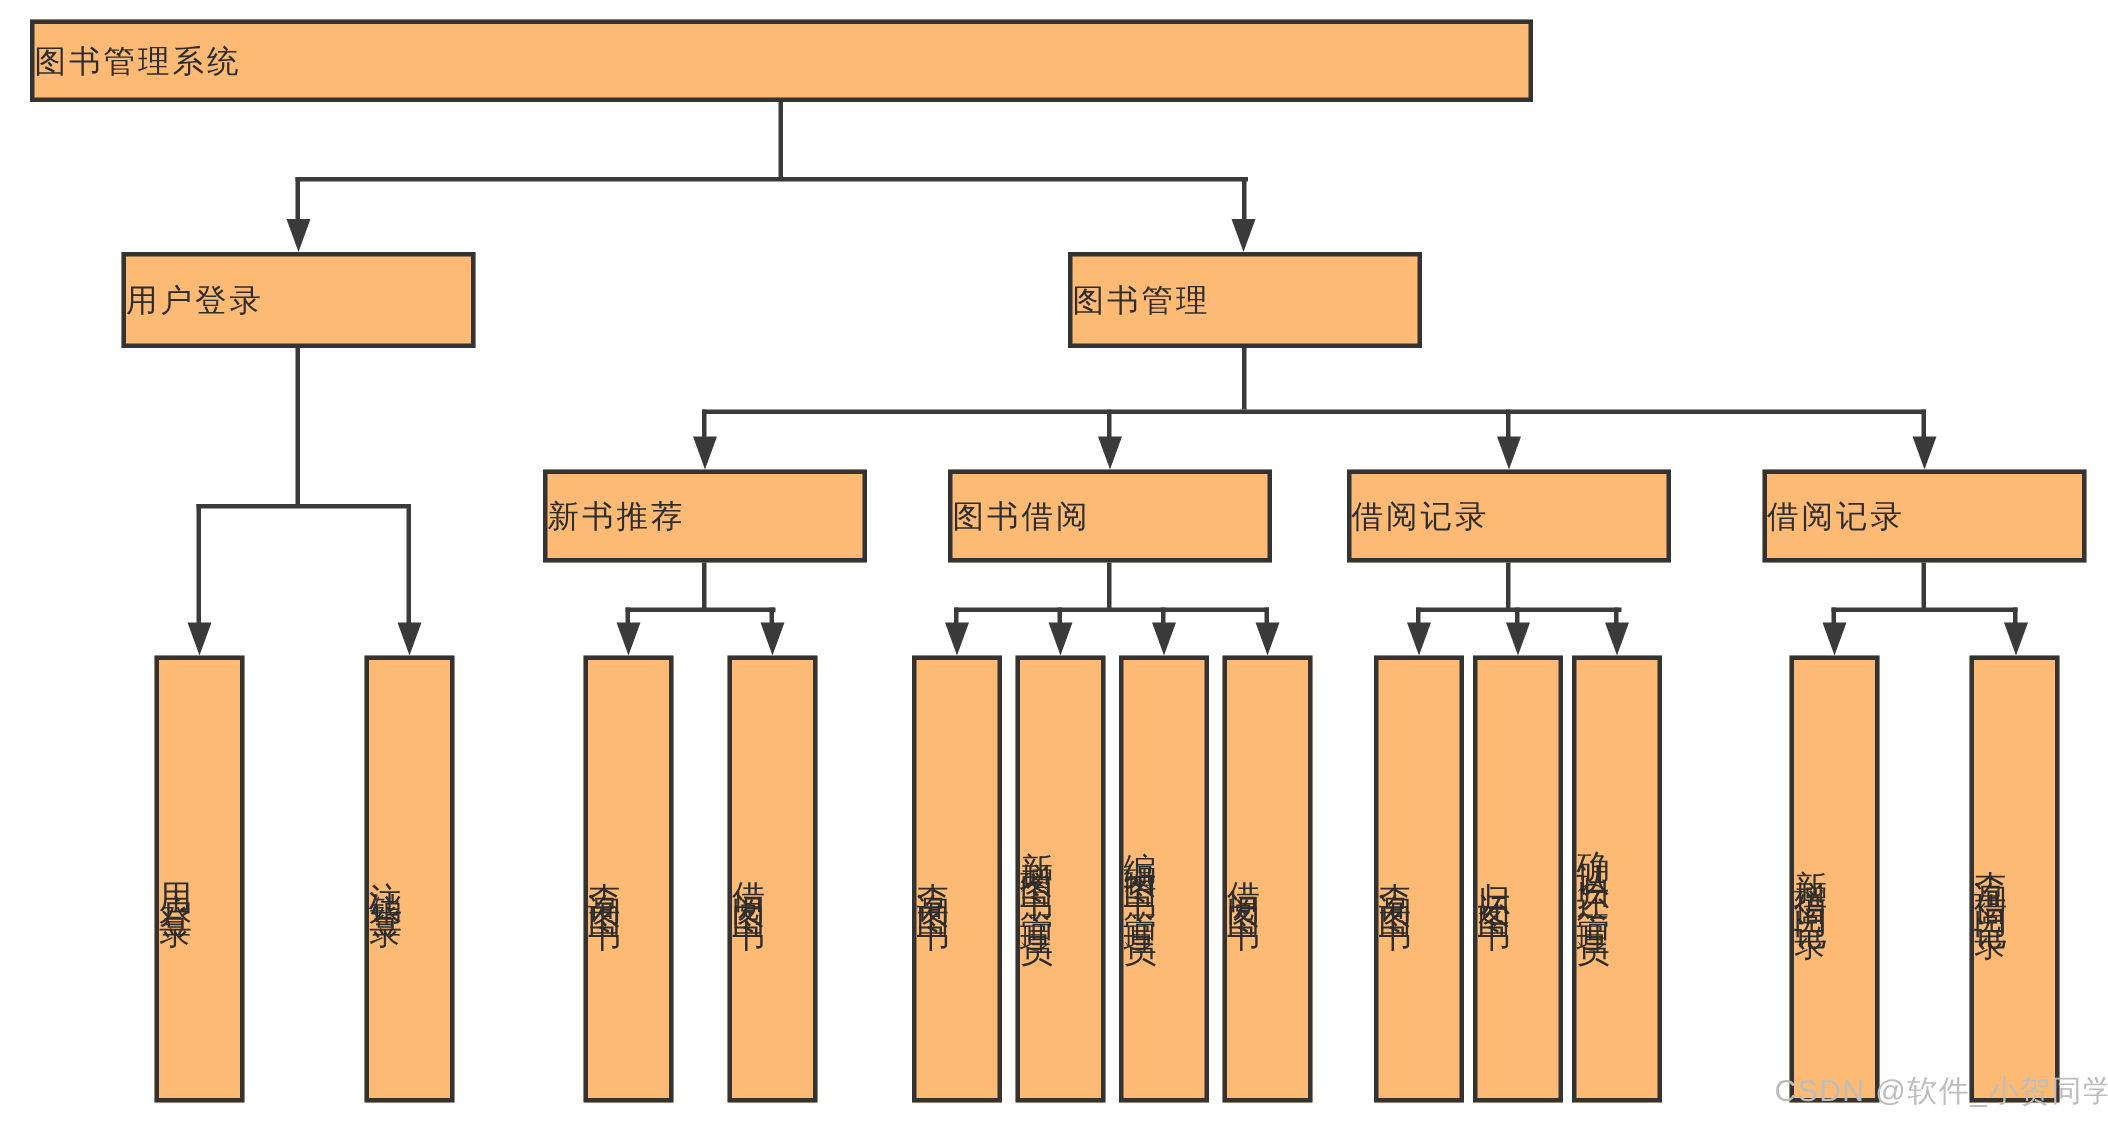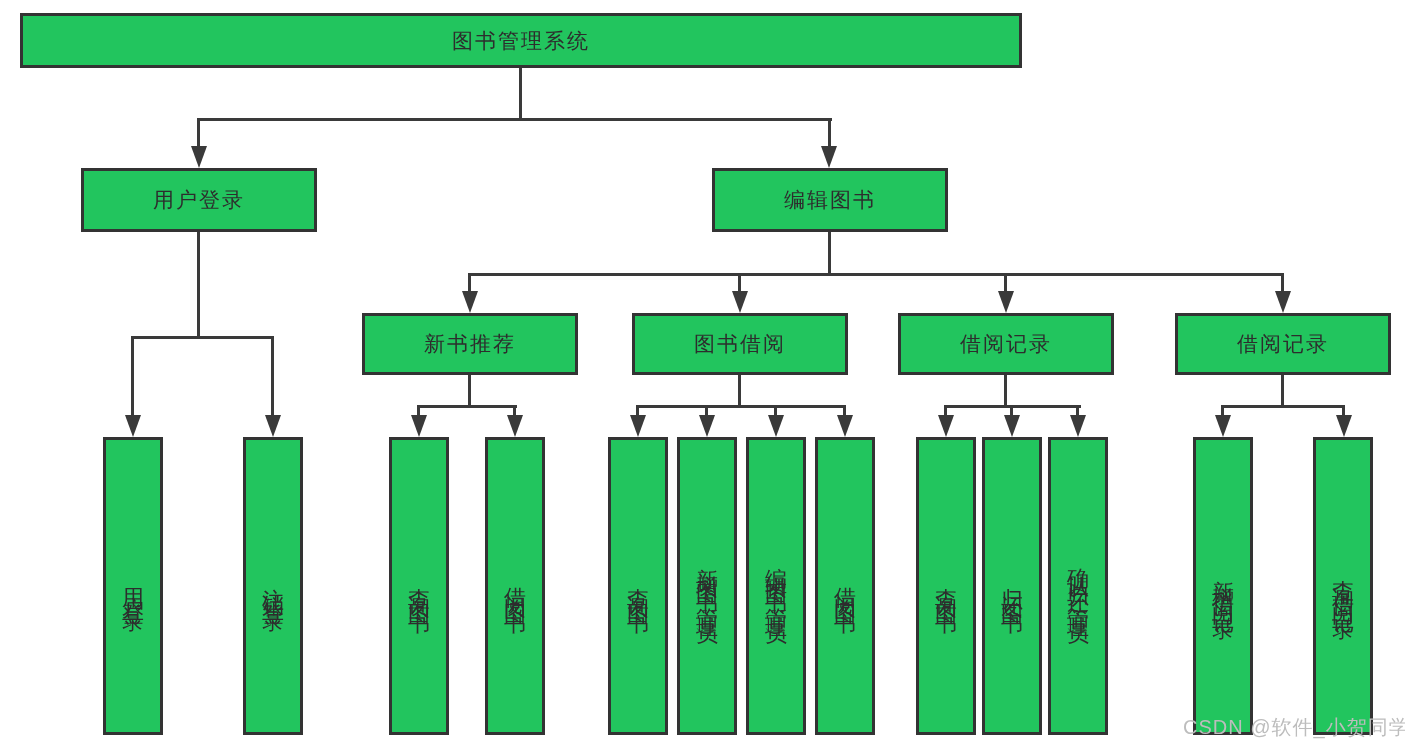--- a/index.html
+++ b/index.html
@@ -14,24 +14,24 @@
   .canvas{
     position:relative;
     width:1405px;height:747px;
     background:var(--bg);
     overflow:hidden;
   }
   .box{
     position:absolute;
     box-sizing:border-box;
     border:3px solid var(--border);
-    background:#22c55e;
+    background:#fdba74;
     display:flex;
     align-items:center;
-    justify-content:center;
+    justify-content:flex-start;
     color:var(--text);
   }
   .hbox{font-size:21px;letter-spacing:2px;}
   .hbox.root{font-size:21px;}
   .vbox{width:60px;height:298px;}
   .vbox .vtext{
     writing-mode:vertical-rl;
     text-orientation:mixed;
     font-size:22px;
     letter-spacing:8px;
@@ -68,21 +68,21 @@
   <div class="hline" style="left:197px;top:118px;width:635px"></div>
   <div class="vline" style="left:197px;top:118px;height:32px"></div>
   <div class="arrow" style="left:191px;top:146px"></div>
   <div class="vline" style="left:828px;top:118px;height:32px"></div>
   <div class="arrow" style="left:821px;top:146px"></div>
 
   <div class="box hbox" style="left:81px;top:168px;width:236px;height:64px">
     <span>用户登录</span>
   </div>
   <div class="box hbox" style="left:712px;top:168px;width:236px;height:64px">
-    <span>编辑图书</span>
+    <span>图书管理</span>
   </div>
 
   <div class="vline" style="left:197px;top:232px;height:104px"></div>
   <div class="hline" style="left:131px;top:336px;width:143px"></div>
   <div class="vline" style="left:131px;top:336px;height:82px"></div>
   <div class="arrow" style="left:125px;top:415px"></div>
   <div class="vline" style="left:271px;top:336px;height:82px"></div>
   <div class="arrow" style="left:265px;top:415px"></div>
 
   <div class="vline" style="left:828px;top:232px;height:41px"></div>

